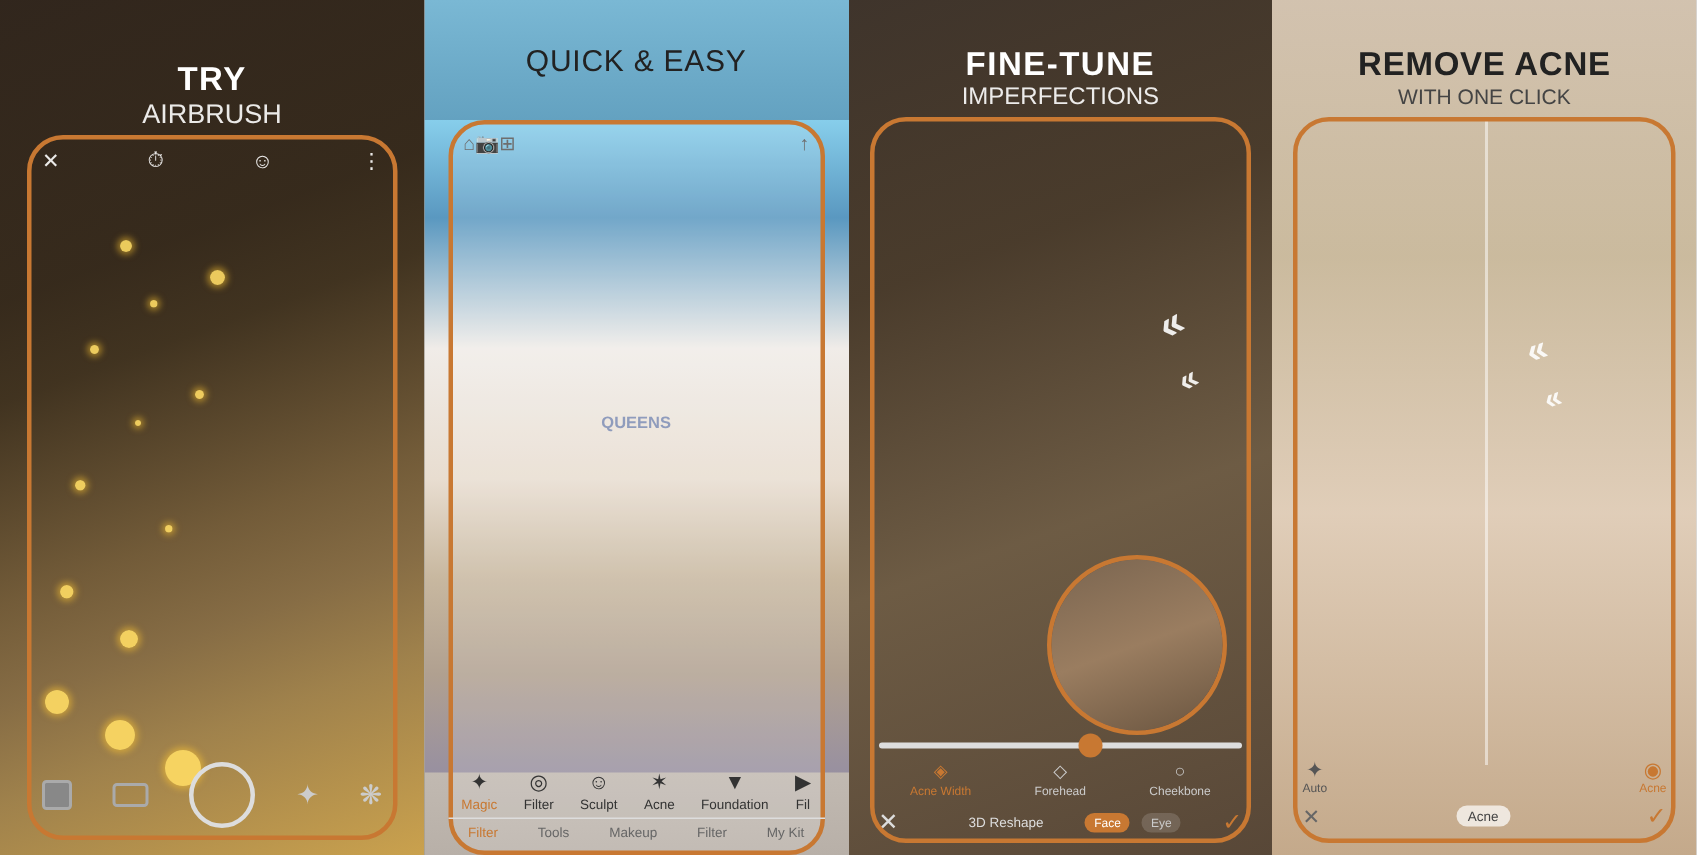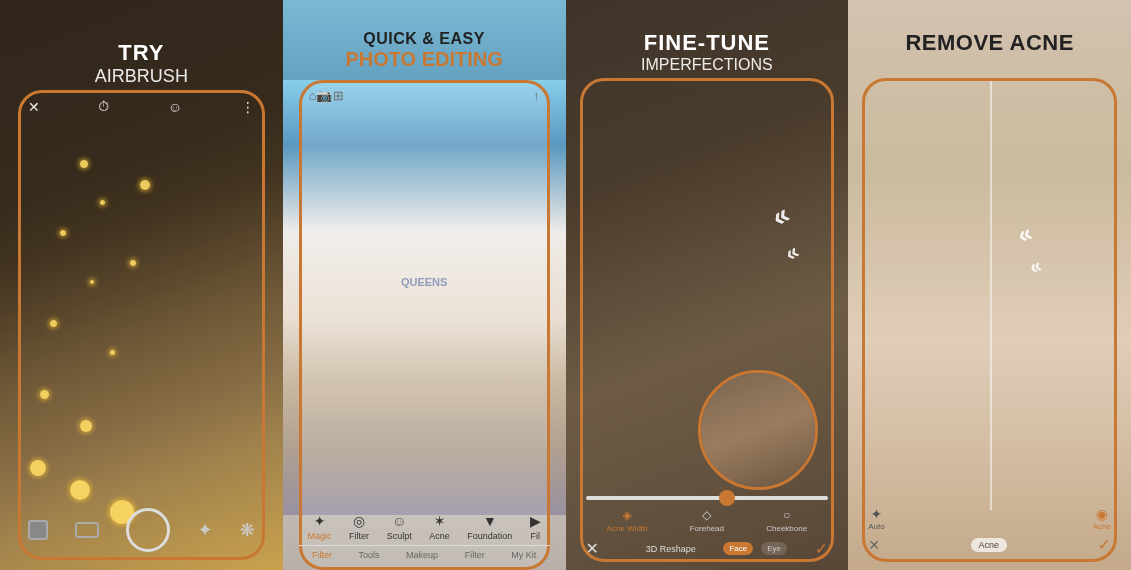--- a/index.html
+++ b/index.html
@@ -128,22 +128,22 @@
 
     
     .panel-2 .overlay-text {
       position: absolute;
       top: 30px;
       left: 0; right: 0;
       text-align: center;
     }
     .panel-2 .quick-label {
       display: block;
-      font-size: 16px;
-      font-weight: 700;
+      font-size: 20px;
+      font-weight: 400;
       color: #222;
       letter-spacing: 0.5px;
     }
     .panel-2 .photo-label {
       display: block;
       font-size: 20px;
       font-weight: 700;
       color: #c87832;
     }
     .panel-2 .phone-frame {
@@ -441,21 +441,20 @@
 <div class="panel panel-2">
   <div class="bg"></div>
 
   <div style="position:absolute;top:80px;left:0;right:0;bottom:55px;background:linear-gradient(180deg,#87CEEB 0%,#5a98c0 15%,#f0ece8 35%,#e8ddd0 55%,#c8b8a0 70%,#b0a090 85%,#9890a0 100%);">
 
     <div style="position:absolute;top:45%;left:50%;transform:translateX(-50%);color:rgba(50,80,150,0.6);font-size:11px;font-weight:800;">QUEENS</div>
   </div>
 
   <div class="overlay-text">
     <span class="quick-label">QUICK &amp; EASY</span>
-    <span class="photo-label">PHOTO EDITING</span>
   </div>
 
   <div class="p2-topbar">
     <span class="p2-icon">⌂</span>
     <span class="p2-icon">📷</span>
     <span class="p2-icon">⊞</span>
     <span style="flex:1;"></span>
     <span class="p2-icon">↑</span>
   </div>
 
@@ -552,20 +551,21 @@
 
   <div style="position:absolute;inset:0;background:linear-gradient(180deg,#d4c4b0 0%,#c8b89a 30%,#e0cdb8 60%,#c4a888 100%);opacity:0.85;"></div>
 
   <div class="divider-line"></div>
 
   <div style="position:absolute;top:220px;right:100px;color:white;font-size:24px;font-weight:bold;opacity:0.9;transform:rotate(-20deg);">«</div>
   <div style="position:absolute;top:255px;right:90px;color:white;font-size:20px;font-weight:bold;opacity:0.9;transform:rotate(-20deg);">«</div>
 
   <div class="overlay-text">
     <span class="remove-label">REMOVE ACNE</span>
+    <span class="oneclick-label">WITH ONE CLICK</span>
   </div>
 
   <div class="phone-frame"></div>
 
   <div class="p4-bottom">
     <div class="p4-row">
       <div class="p4-icon-label">
         <span style="font-size:14px;">✦</span>
         <span>Auto</span>
       </div>

